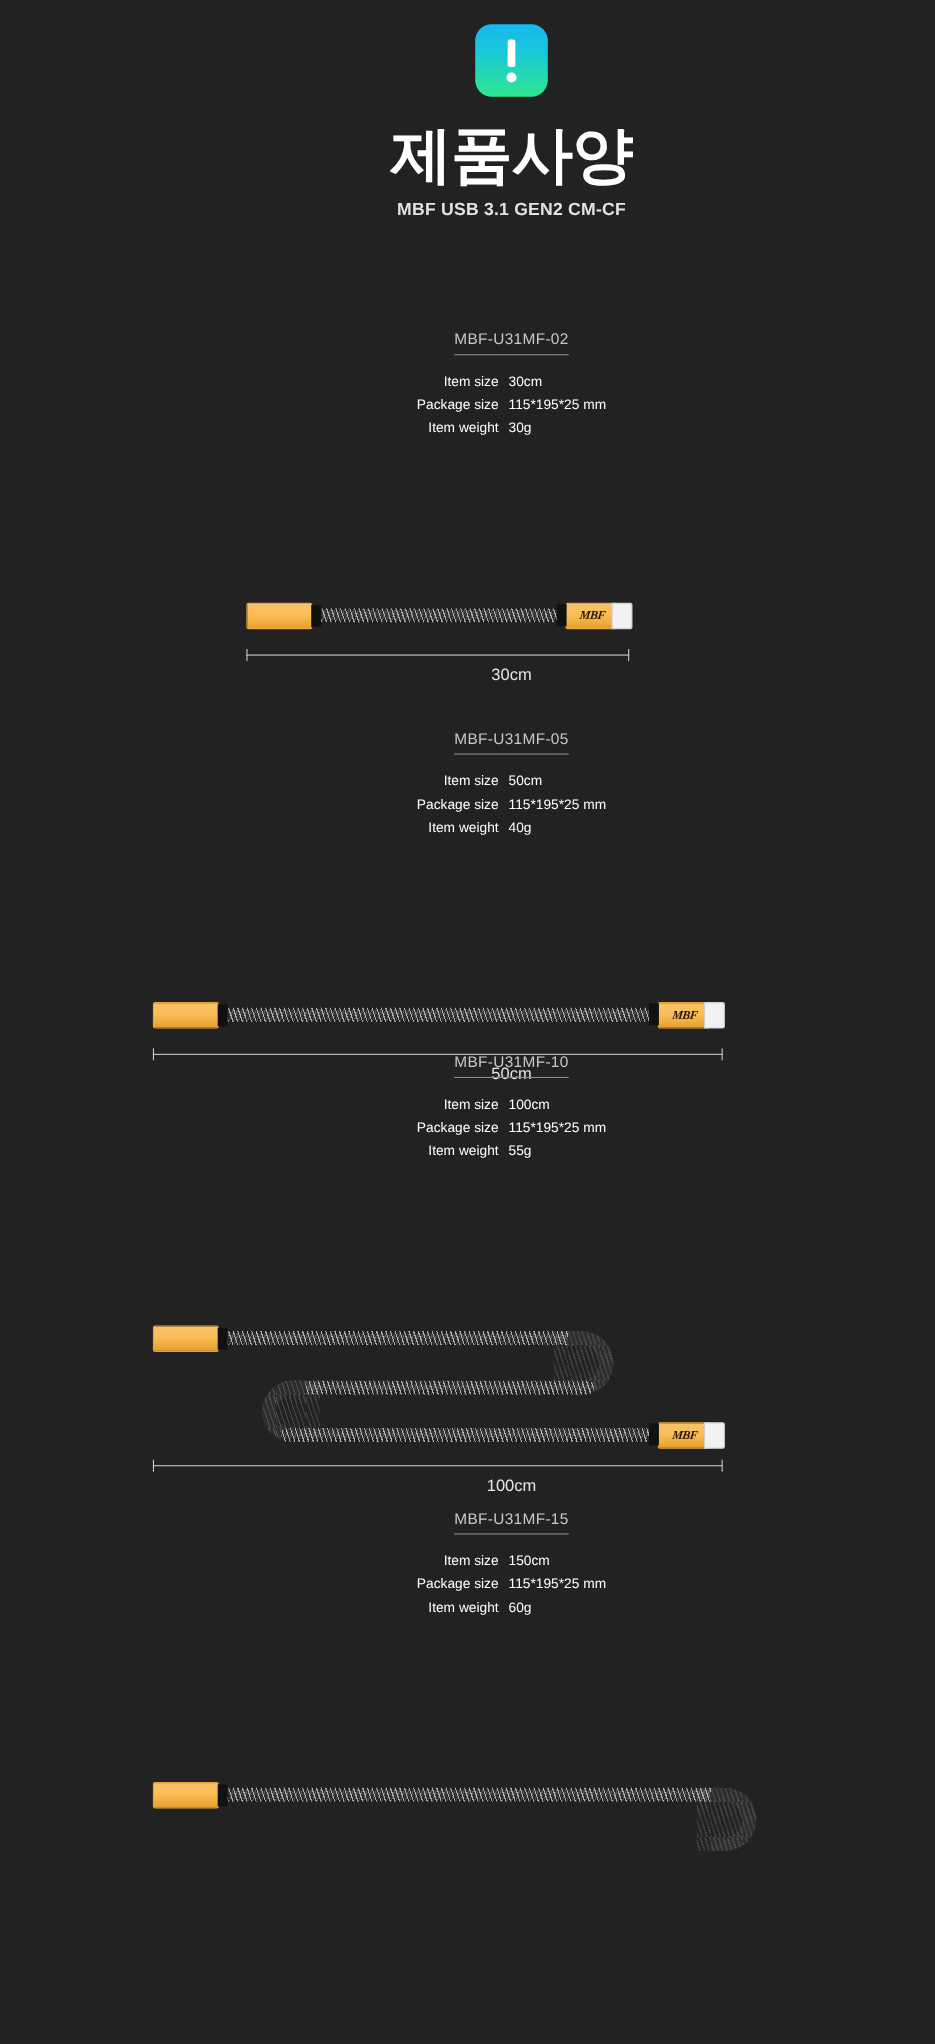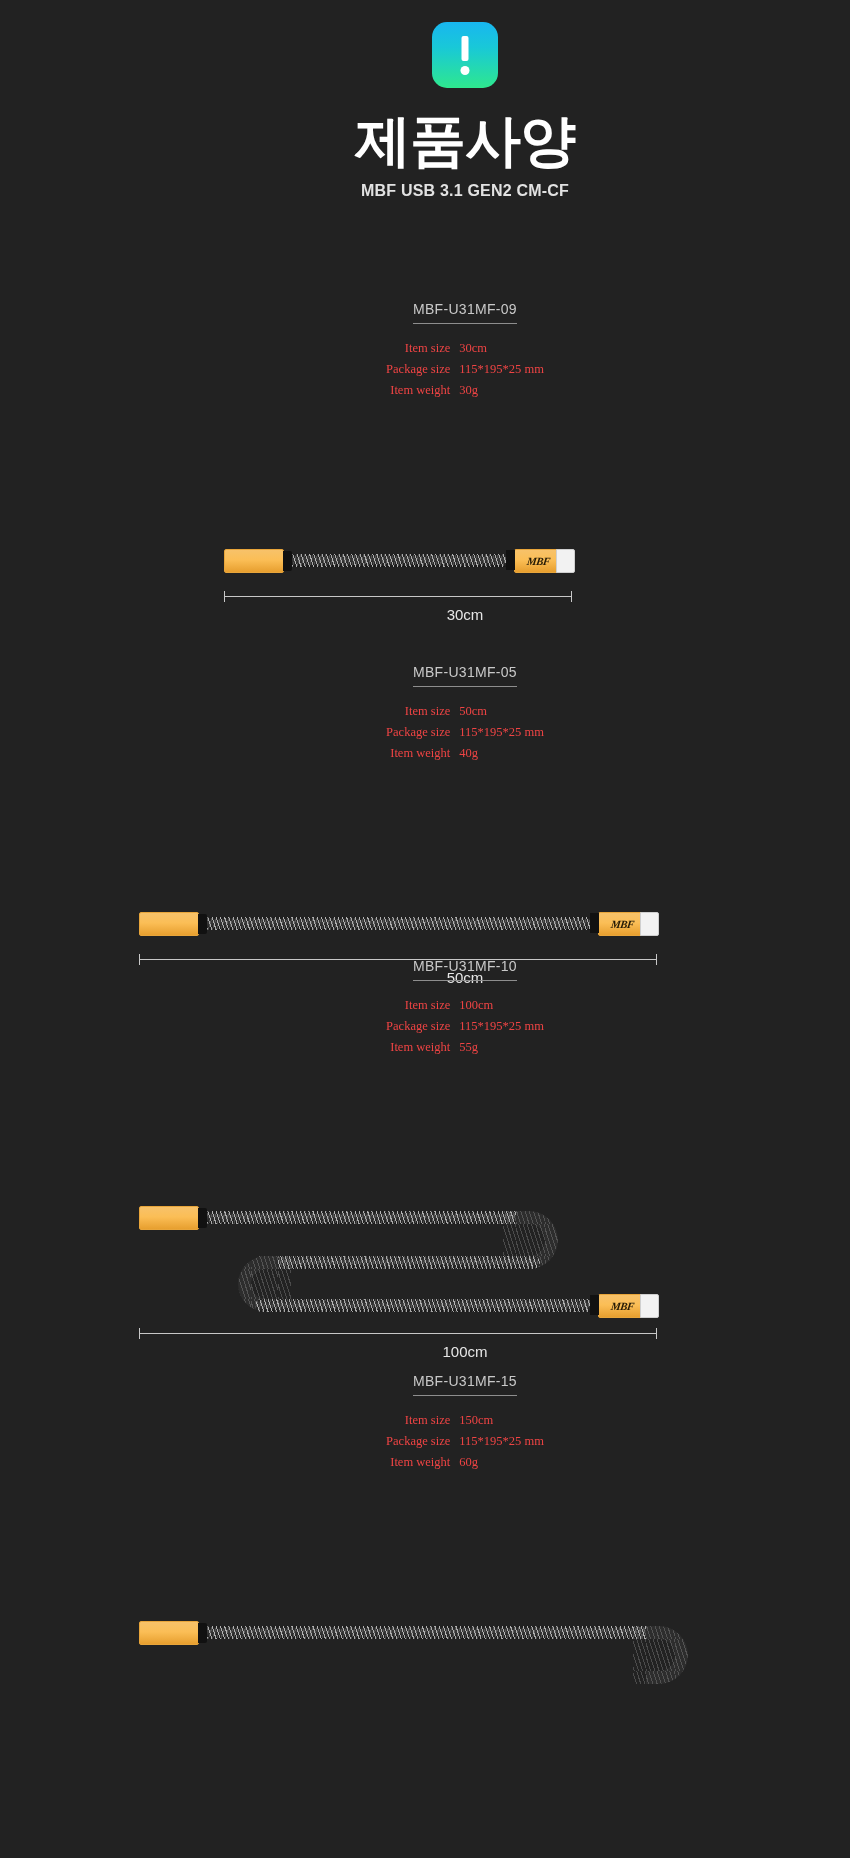--- a/index.html
+++ b/index.html
@@ -86,24 +86,23 @@
     letter-spacing: 0.3px;
     padding-bottom: 6px;
     border-bottom: 1px solid #8e8e8e;
   }
   .spec-table {
     margin: 14px auto 0 auto;
     border-collapse: collapse;
   }
   .spec-table td {
     font-size: 12.5px;
-    color: #ef4444;
+    color: #ffffff;
     padding: 1px 0;
     line-height: 1.5;
-    font-family: Liberation Serif, serif;
   }
   .spec-table td.k {
     text-align: right;
     padding-right: 9px;
     white-space: nowrap;
   }
   .spec-table td.v {
     text-align: left;
     white-space: nowrap;
   }
@@ -237,21 +236,21 @@
   <div class="header">
     <div class="badge-icon">
       <span class="bang-bar"></span>
       <span class="bang-dot"></span>
     </div>
     <h1 class="main-title">제품사양</h1>
     <div class="sub-title">MBF USB 3.1 GEN2 CM-CF</div>
   </div>
 
   <div class="section" style="position:absolute; left:0; top:300px; width:850px;">
-    <div class="sku">MBF-U31MF-09</div>
+    <div class="sku">MBF-U31MF-02</div>
     <table class="spec-table">
       <tbody>
           <tr>
         <td class="k">Item size</td>
         <td class="v">30cm</td>
       </tr>
       <tr>
         <td class="k">Package size</td>
         <td class="v">115*195*25 mm</td>
       </tr>

